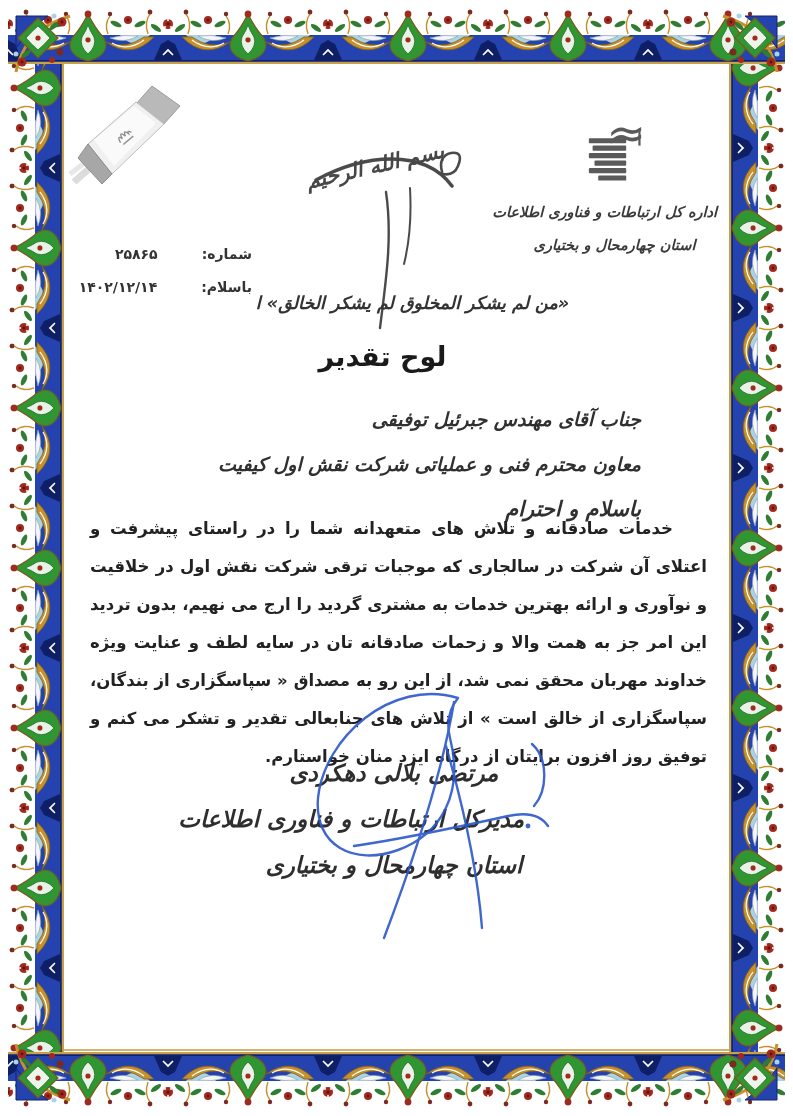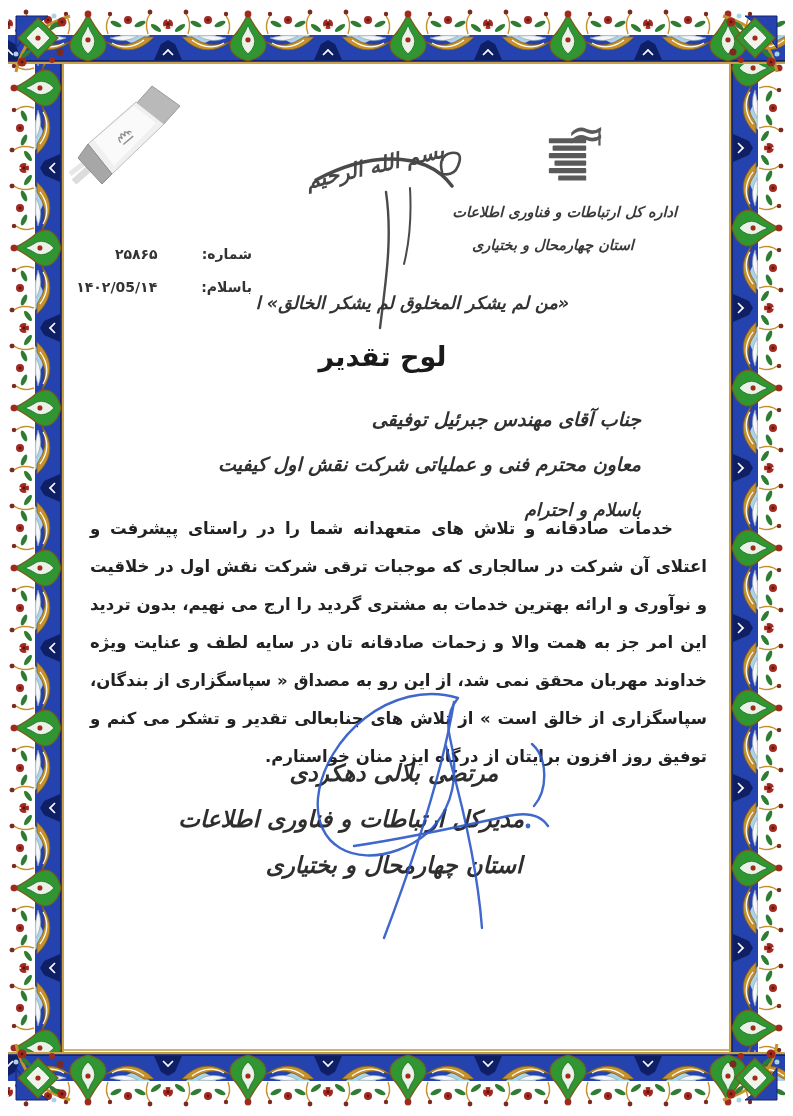--- a/index.html
+++ b/index.html
@@ -6,21 +6,21 @@
   .page{
     position:relative;width:793px;height:1116px;background:#ffffff;
     margin:0 auto;overflow:hidden;
     font-family:"DejaVu Sans",sans-serif;color:#2a2a2a;
   }
   .abs{position:absolute;}
   svg{display:block;}
 
   
   .flag-art{left:64px;top:82px;width:130px;height:118px;}
-  .header-right{left:472px;top:122px;width:205px;text-align:left;}
+  .header-right{left:512px;top:122px;width:205px;text-align:center;}
   .ministry-logo{margin:0 auto;width:56px;height:64px;}
   .org-caption{direction:rtl;font-style:italic;font-weight:600;font-size:14.5px;color:#3a3a3a;line-height:20px;margin-top:16px;white-space:nowrap;}
   .org-caption.second{margin-top:13px;}
 
   .bismillah-wrap{left:290px;top:128px;width:175px;height:215px;}
   .bismillah-strokes{position:absolute;left:0;top:0;}
   .bismillah-text{
     position:absolute;left:0;top:26px;width:170px;text-align:center;
     direction:rtl;font-style:italic;font-weight:700;font-size:21px;color:#474747;
     transform:rotate(-13deg);
@@ -31,21 +31,21 @@
   .nd-label{white-space:nowrap;margin-left:44px;}
   .nd-value{white-space:nowrap;letter-spacing:1px;margin-left:21px;}
 
   
   .hadith{left:0;right:0;top:293px;text-align:center;transform:translateX(16px);
     direction:rtl;font-style:italic;font-weight:700;font-size:17.5px;color:#333;white-space:nowrap;}
   .doc-title{left:0;right:0;top:341px;text-align:center;transform:translateX(-14px);
     direction:rtl;font-weight:800;font-size:27px;color:#1a1a1a;letter-spacing:0;}
   .recipient{right:152px;top:397px;text-align:right;direction:rtl;
     font-style:italic;font-weight:600;font-size:19px;color:#303030;line-height:45px;white-space:nowrap;}
-  .recipient .salutation{font-size:18px;}
+  .recipient .salutation{font-size:21px;}
   .body-par{left:90px;right:86px;top:510px;direction:rtl;text-align:justify;
     font-size:16.5px;font-weight:600;line-height:38px;color:#222;text-indent:34px;}
 
   
   .sig-block{left:264px;top:750px;width:260px;text-align:center;direction:rtl;
     font-style:italic;font-weight:600;font-size:23px;color:#2e2e2e;line-height:46px;white-space:nowrap;}
   .sig-ink{left:296px;top:686px;width:290px;height:266px;pointer-events:none;}
 </style>
 </head>
 <body>
@@ -209,21 +209,21 @@
     <div class="org-caption second">استان چهارمحال و بختیاری</div>
   </div>
 
   <div class="abs num-date">
     <div class="nd-row">
       <span class="nd-label">شماره:</span>
       <span class="nd-value">۲۵۸۶۵</span>
     </div>
     <div class="nd-row">
       <span class="nd-label">باسلام:</span>
-      <span class="nd-value">۱۴۰۲/05/۱۴</span>
+      <span class="nd-value">۱۴۰۲/۱۲/۱۴</span>
     </div>
   </div>
 
   <div class="abs hadith">«من لم یشکر المخلوق لم یشکر الخالق» ا</div>
   <div class="abs doc-title">لوح تقدیر</div>
 
   <div class="abs recipient">
     <div>جناب آقای مهندس جبرئیل توفیقی</div>
     <div>معاون محترم فنی و عملیاتی شرکت نقش اول کیفیت</div>
     <div class="salutation">باسلام و احترام</div>

